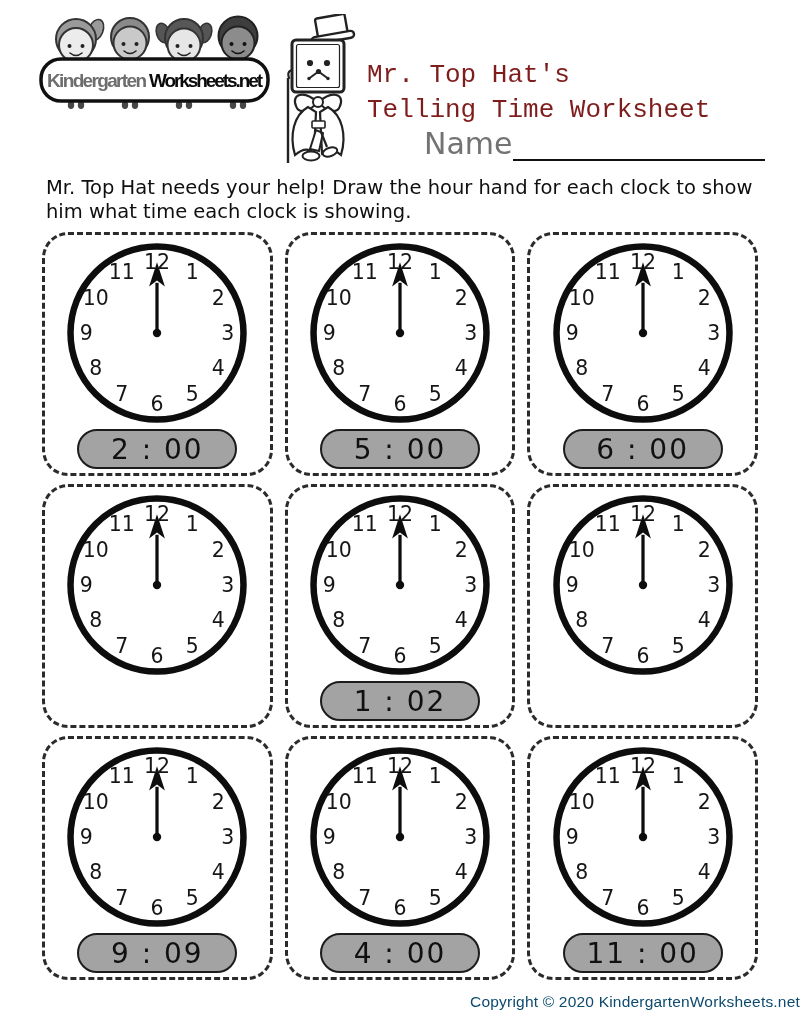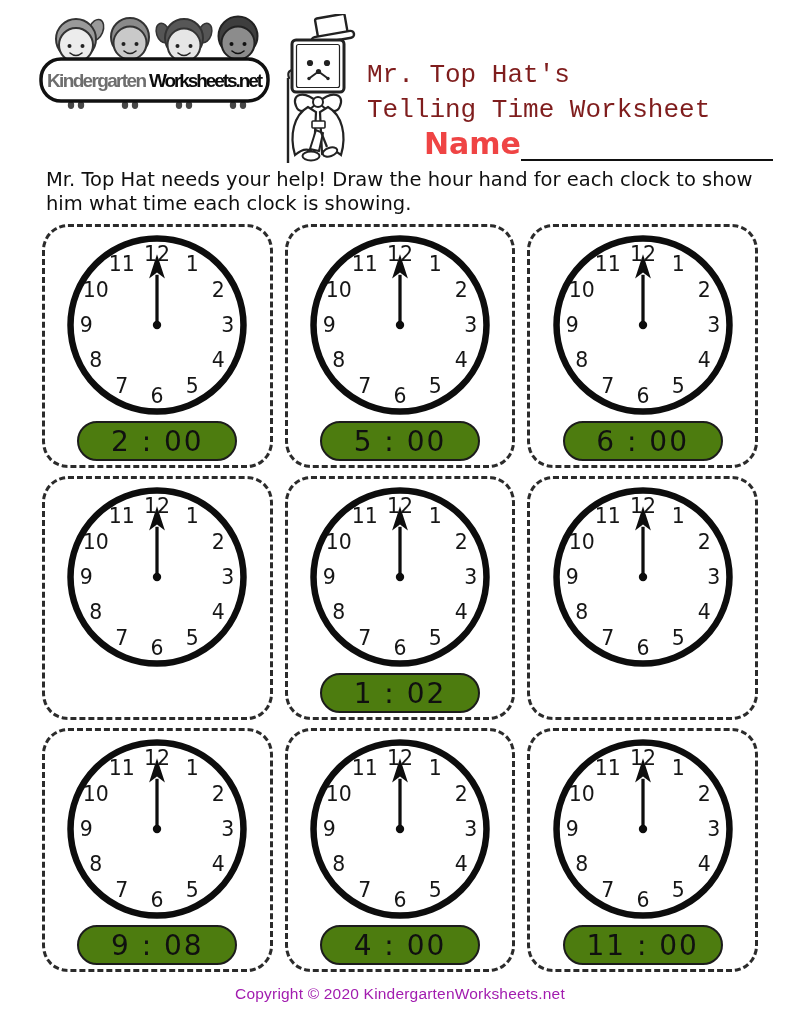--- a/index.html
+++ b/index.html
@@ -20,29 +20,29 @@
     font-size: 15.5px; color: #8a8a8a; letter-spacing: .3px;
   }
   .tophat-svg { position: absolute; left: 280px; top: 14px; width: 94px; height: 152px; }
   .title-block {
     position: absolute; left: 367px; top: 26px;
     font-size: 26px; line-height: 35px; color: #7f1d1d;
     font-family: Liberation Mono, monospace;
     margin-top: 32px;
   }
   .name-row { position: absolute; left: 424px; top: 126px; white-space: nowrap; }
-  .name-label { font-size: 30px; color: #ef4444; font-family: "DejaVu Sans", sans-serif; font-weight: bold; }
+  .name-label { font-size: 30px; color: #737373; font-family: "DejaVu Sans", sans-serif; }
   .write-line {
     display: inline-block; width: 252px; height: 32px;
     border-bottom: 2.5px solid #111; vertical-align: bottom;
   }
 
   
   .instructions {
-    margin: 8px 40px 0 46px; width: 724px;
+    margin: 16px 40px 0 46px; width: 724px;
     font-size: 19.5px; line-height: 24px; color: #0f0f0f;
     font-family: "DejaVu Sans", sans-serif;
   }
 
   
   .grid {
     margin: 8px 0 0 42px; width: 716px;
     display: grid;
     grid-template-columns: repeat(3, 1fr);
     column-gap: 12px; row-gap: 8px;
@@ -63,29 +63,29 @@
     text-anchor: middle; dominant-baseline: central;
   }
   .minute-hand-line { stroke: #0d0d0d; stroke-width: 3.5; }
   .minute-hand-tip { fill: #0d0d0d; }
   .center-dot { fill: #0d0d0d; }
   .pill {
     margin-top: 3px;
     width: 160px; height: 40px;
     border: 2px solid #1c1c1c; border-radius: 20px;
     display: flex; align-items: center; justify-content: center;
-    background: #4d7c0f;
+    background: #a3a3a3;
   }
   .time-text {
     font-family: "DejaVu Sans", sans-serif;
     font-size: 28px; color: #101010; letter-spacing: 2px;
   }
 
   
-  .footer { margin-top: 12px; text-align: center; color: #a21caf; }
+  .footer { margin-top: 12px; text-align: right; color: #0c4a6e; }
   .footer div { font-size: 15.5px; line-height: 20px; letter-spacing: .2px; }
 
   
   .ink { stroke: #222; fill: none; }
   .ink-fill { stroke: #222; fill: #fff; }
 </style>
 </head>
 <body>
 
 <div class="header">
@@ -374,21 +374,21 @@
           <text x="34.2" y="62.0" class="clock-num">10</text>
           <text x="62.0" y="34.2" class="clock-num">11</text>
         </g>
       <g>
         <line class="minute-hand-line" x1="100" y1="100" x2="100" y2="46"></line>
         <polygon class="minute-hand-tip" points="100,24 91.5,50 100,43.5 108.5,50"></polygon>
       </g>
       <circle class="center-dot" cx="100" cy="100" r="4.5"></circle>
     </svg>
     <div class="pill">
-      <span class="time-text">9 : 08</span>
+      <span class="time-text">9 : 09</span>
     </div>
   </div>
 
   <div class="card">
     <svg class="clock" viewBox="0 0 200 200" aria-hidden="true">
       <circle class="clock-circle" cx="100" cy="100" r="93"></circle>
       <g class="numbers">
           <text x="100.0" y="24.0" class="clock-num">12</text>
           <text x="138.0" y="34.2" class="clock-num">1</text>
           <text x="165.8" y="62.0" class="clock-num">2</text>

